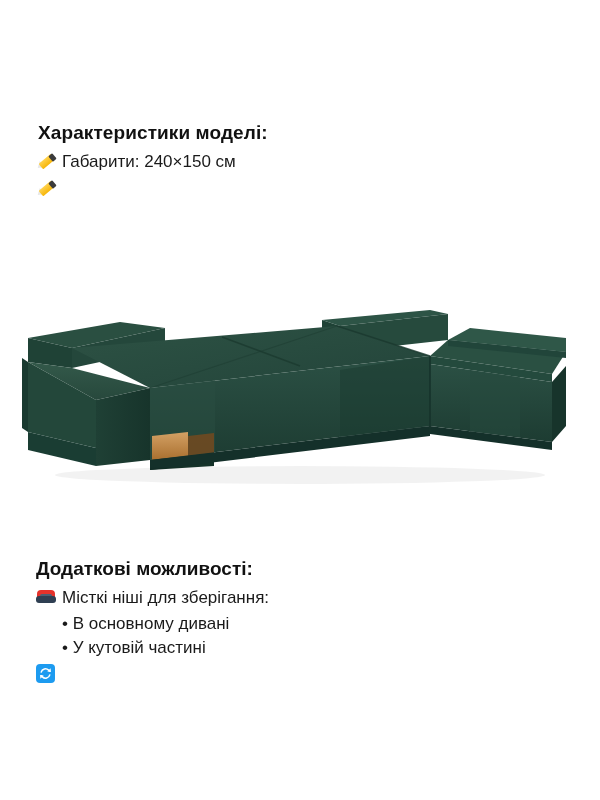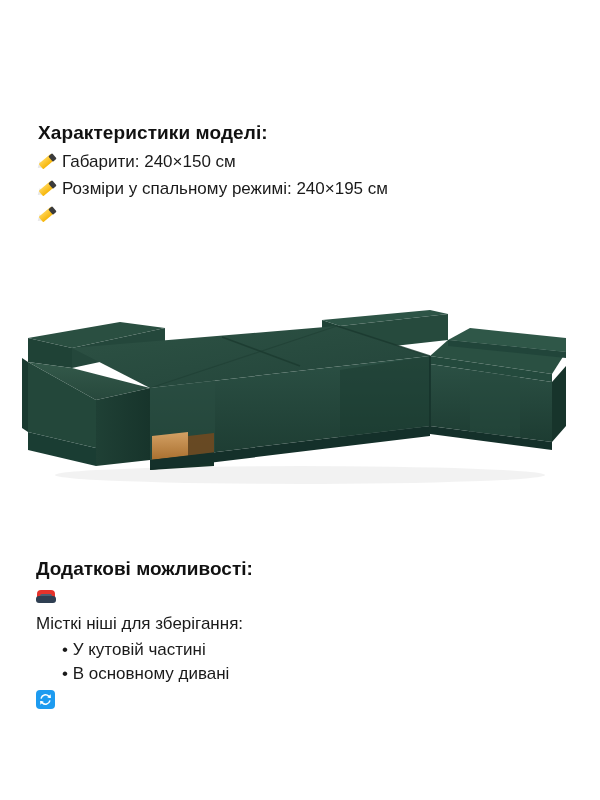--- a/index.html
+++ b/index.html
@@ -112,21 +112,20 @@
     font-size: 19px;
     font-weight: bold;
     margin: 0 0 6px 0;
     color: #111111;
   }
   .extras-row {
     display: flex;
     align-items: flex-start;
     line-height: 1.45;
     margin: 1px 0;
-    flex-direction: column;
   }
   .extras-icon {
     width: 26px;
     flex: 0 0 26px;
     transform: translateY(2px);
   }
   .extras-text {
     font-size: 17px;
     color: #1a1a1a;
   }
@@ -195,26 +194,20 @@
   <section class="specs">
     <h2 class="specs-title">Характеристики моделі:</h2>
 
     <div class="spec-row">
       <span class="spec-icon">
         <span class="pencil"><span class="tip"></span><span class="body"></span><span class="eraser"></span></span>
       </span>
       <span class="spec-text">Габарити: 240×150 см</span>
     </div>
 
-    <div class="spec-row">
-      <span class="spec-icon">
-        <span class="pencil"><span class="tip"></span><span class="body"></span><span class="eraser"></span></span>
-      </span>
-      <span class="spec-text">Розміри у спальному режимі: 240×195 см</span>
-    </div>
 
     <div class="spec-row">
       <span class="spec-icon">
         <span class="pencil"><span class="tip"></span><span class="body"></span><span class="eraser"></span></span>
       </span>
     </div>
   </section>
 
   <div class="sofa-wrap">
     <svg width="600" height="250" viewBox="0 0 600 250" xmlns="http://www.w3.org/2000/svg">
@@ -303,22 +296,22 @@
   <section class="extras">
     <h2 class="extras-title">Додаткові можливості:</h2>
 
     <div class="extras-row">
       <span class="extras-icon">
         <span class="sofa-ico"><span class="back"></span><span class="cushion"></span><span class="seat"></span></span>
       </span>
       <span class="extras-text">Місткі ніші для зберігання:</span>
     </div>
 
+    <div class="bullet-line">• В основному дивані</div>
     <div class="bullet-line">• У кутовій частині</div>
-    <div class="bullet-line">• В основному дивані</div>
 
     <div class="extras-row">
       <span class="extras-icon">
         <span class="swap-ico">
           <svg width="15" height="15" viewBox="0 0 15 15">
             <path d="M3.2 6.1a4.4 4.4 0 0 1 7.4-2.0l1.2 1.2" fill="none" stroke="#ffffff" stroke-width="1.5" stroke-linecap="round"></path>
             <polygon points="12.6,2.3 12.9,6.0 9.3,5.4" fill="#ffffff"></polygon>
             <path d="M11.8 8.9a4.4 4.4 0 0 1-7.4 2.0l-1.2-1.2" fill="none" stroke="#ffffff" stroke-width="1.5" stroke-linecap="round"></path>
             <polygon points="2.4,12.7 2.1,9.0 5.7,9.6" fill="#ffffff"></polygon>
           </svg>

